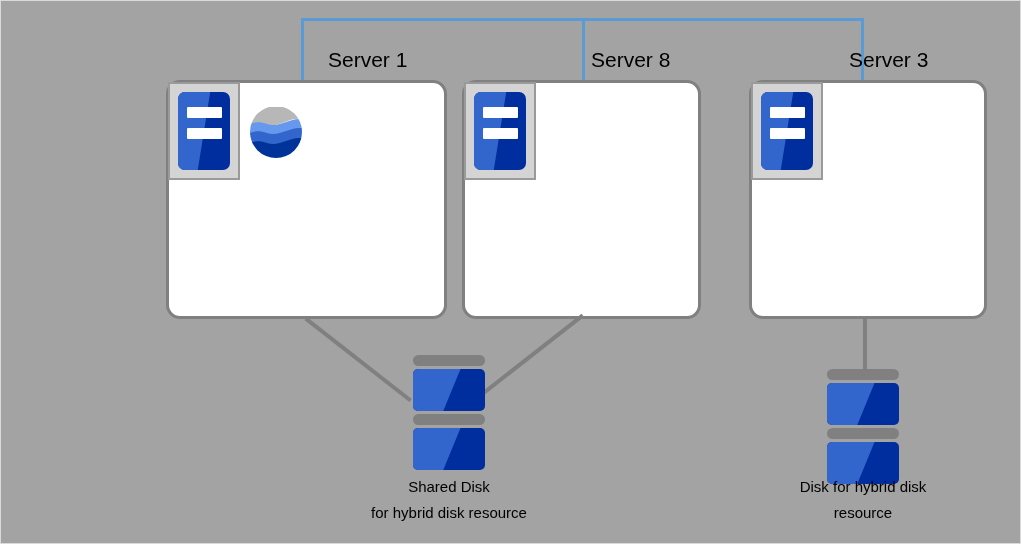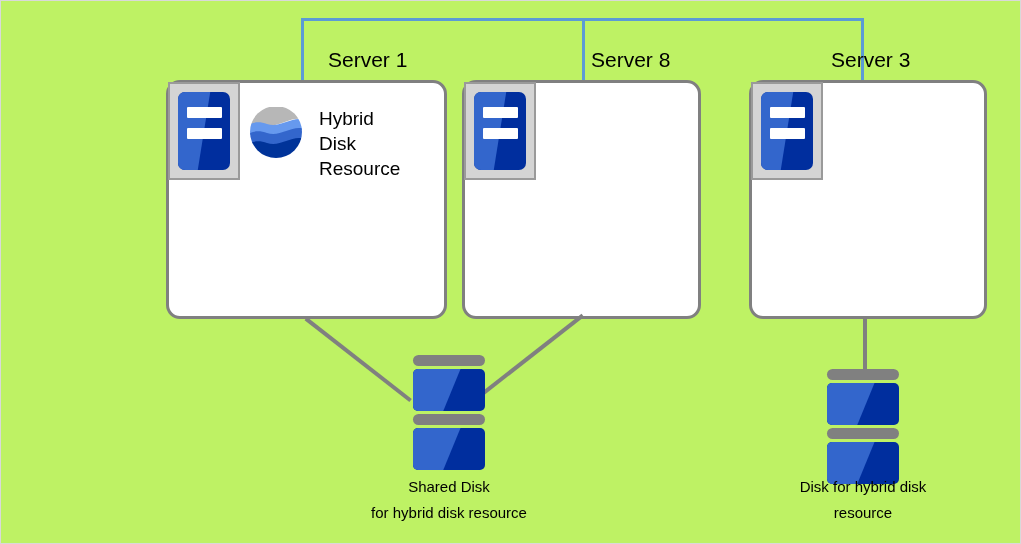--- a/index.html
+++ b/index.html
@@ -4,21 +4,21 @@
 <style>
   html, body {
     margin: 0;
     padding: 0;
     background: #ffffff;
   }
   #canvas {
     position: relative;
     width: 1021px;
     height: 544px;
-    background: #bef264;
+    background: #a3a3a3;
     border: 1px solid #d9d9d9;
     box-sizing: border-box;
     overflow: hidden;
     font-family: "Liberation Sans", sans-serif;
   }
 
   
   .bus-h {
     position: absolute;
     background: #5b9bd5;
@@ -156,21 +156,21 @@
 
 <div id="canvas">
 
   <div class="bus-h" style="left:300px; top:17px; width:563px; height:3px;"></div>
   <div class="bus-v" style="left:300px; top:17px; height:62px;"></div>
   <div class="bus-v" style="left:581px; top:17px; height:62px;"></div>
   <div class="bus-v" style="left:860px; top:17px; height:62px;"></div>
 
   <div class="server-label" style="left:327px; top:48px;">Server 1</div>
   <div class="server-label" style="left:590px; top:48px;">Server 8</div>
-  <div class="server-label" style="left:830px; top:48px;">Server 3</div>
+  <div class="server-label" style="left:848px; top:48px;">Server 3</div>
 
   <div class="server-box" style="left:165px; top:79px; width:281px; height:239px;"></div>
   <div class="srv-icon" style="left:167px; top:81px;">
     <div class="body">
       <div class="bar bar1"></div>
       <div class="bar bar2"></div>
     </div>
   </div>
 
   <div class="globe-icon" style="left:248px; top:104px;">
@@ -183,25 +183,20 @@
       <g clip-path="url(#sphereClip)">
         <rect x="0" y="0" width="54" height="54" fill="#ffffff"></rect>
         <path d="M -4 2 L 58 2 L 58 16 C 44 8 30 24 16 20 C 8 18 0 20 -4 24 Z" fill="#b7b7b7"></path>
         <path d="M -4 22 C 2 17 10 16 18 19 C 32 24 44 9 58 16 L 58 27 C 44 20 32 35 18 30 C 10 27 2 28 -4 33 Z" fill="#6699ee"></path>
         <path d="M -4 31 C 2 26 10 25 18 28 C 32 33 44 18 58 25 L 58 37 C 44 30 32 45 18 40 C 10 37 2 38 -4 43 Z" fill="#3366cc"></path>
         <path d="M -4 41 C 2 36 10 35 18 38 C 32 43 44 28 58 35 L 58 58 L -4 58 Z" fill="#003399"></path>
       </g>
     </svg>
   </div>
 
-  <div class="resource-text" style="left:318px; top:105px;">
-    <div>Hybrid</div>
-    <div>Disk</div>
-    <div>Resource</div>
-  </div>
 
   <div class="server-box" style="left:461px; top:79px; width:239px; height:239px;"></div>
   <div class="srv-icon" style="left:463px; top:81px;">
     <div class="body">
       <div class="bar bar1"></div>
       <div class="bar bar2"></div>
     </div>
   </div>
 
   <div class="server-box" style="left:748px; top:79px; width:238px; height:239px;"></div>

